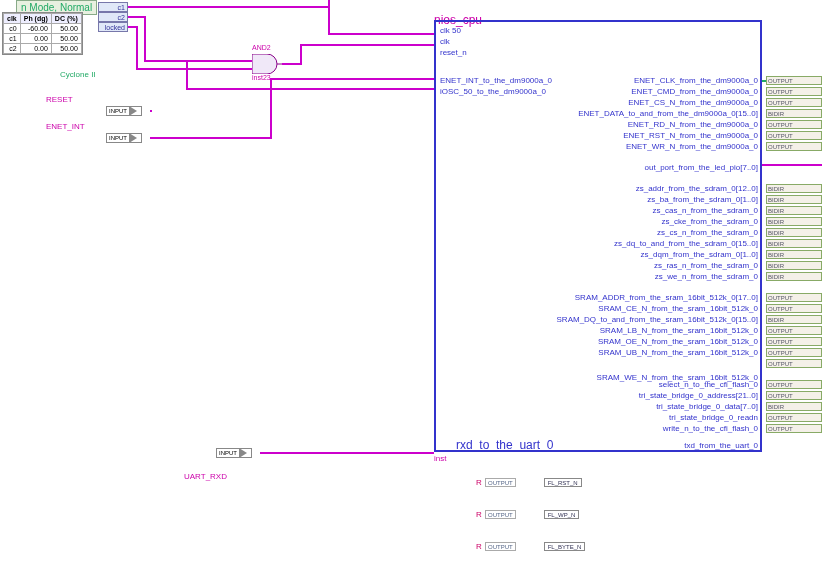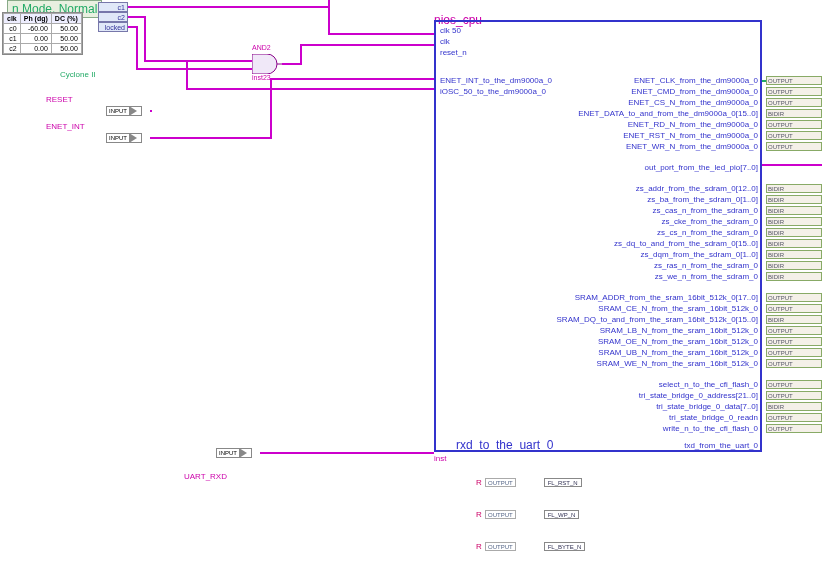--- a/index.html
+++ b/index.html
@@ -15,22 +15,22 @@
   }
   
   .grid {
     position: absolute;
     inset: 0;
     background-image: radial-gradient(circle, #888 0.5px, transparent 0.5px);
     background-size: 6px 6px;
   }
   
   .status {
-    position: absolute; top: 0; left: 7px;
-    background: #e8f0e0; color: #2a6; font-size: 12px;
+    position: absolute; top: 0; left: 16px;
+    background: #e8f0e0; color: #2a6; font-size: 10px;
     padding: 1px 4px; border: 1px solid #8a8;
   }
   
   .param-box {
     position: absolute; top: 12px; left: 2px;
     background: #fff; border: 1px solid #888; font-size: 7px;
   }
   .param-box table { border-collapse: collapse; }
   .param-box td, .param-box th {
     border: 1px solid #aaa; padding: 1px 3px; text-align: right;
@@ -231,21 +231,21 @@
 <div class="nios-right nios-port" style="top:249px;">zs_dqm_from_the_sdram_0[1..0]</div>
 <div class="nios-right nios-port" style="top:260px;">zs_ras_n_from_the_sdram_0</div>
 <div class="nios-right nios-port" style="top:271px;">zs_we_n_from_the_sdram_0</div>
 
 <div class="nios-right nios-port" style="top:292px;text-align:right;">SRAM_ADDR_from_the_sram_16bit_512k_0[17..0]</div>
 <div class="nios-right nios-port" style="top:303px;">SRAM_CE_N_from_the_sram_16bit_512k_0</div>
 <div class="nios-right nios-port" style="top:314px;">SRAM_DQ_to_and_from_the_sram_16bit_512k_0[15..0]</div>
 <div class="nios-right nios-port" style="top:325px;">SRAM_LB_N_from_the_sram_16bit_512k_0</div>
 <div class="nios-right nios-port" style="top:336px;">SRAM_OE_N_from_the_sram_16bit_512k_0</div>
 <div class="nios-right nios-port" style="top:347px;">SRAM_UB_N_from_the_sram_16bit_512k_0</div>
-<div class="nios-right nios-port" style="top:358px;margin-left:44px;">SRAM_WE_N_from_the_sram_16bit_512k_0</div>
+<div class="nios-right nios-port" style="top:372px;margin-left:44px;">SRAM_WE_N_from_the_sram_16bit_512k_0</div>
 
 <div class="nios-right nios-port" style="top:379px;">select_n_to_the_cfi_flash_0</div>
 <div class="nios-right nios-port" style="top:390px;">tri_state_bridge_0_address[21..0]</div>
 <div class="nios-right nios-port" style="top:401px;">tri_state_bridge_0_data[7..0]</div>
 <div class="nios-right nios-port" style="top:412px;">tri_state_bridge_0_readn</div>
 <div class="nios-right nios-port" style="top:423px;">write_n_to_the_cfi_flash_0</div>
 
 <div class="nios-bottom-left nios-port" style="top:440px;">rxd_to_the_uart_0</div>
 <div class="nios-bottom-right nios-port" style="top:440px;">txd_from_the_uart_0</div>
 

